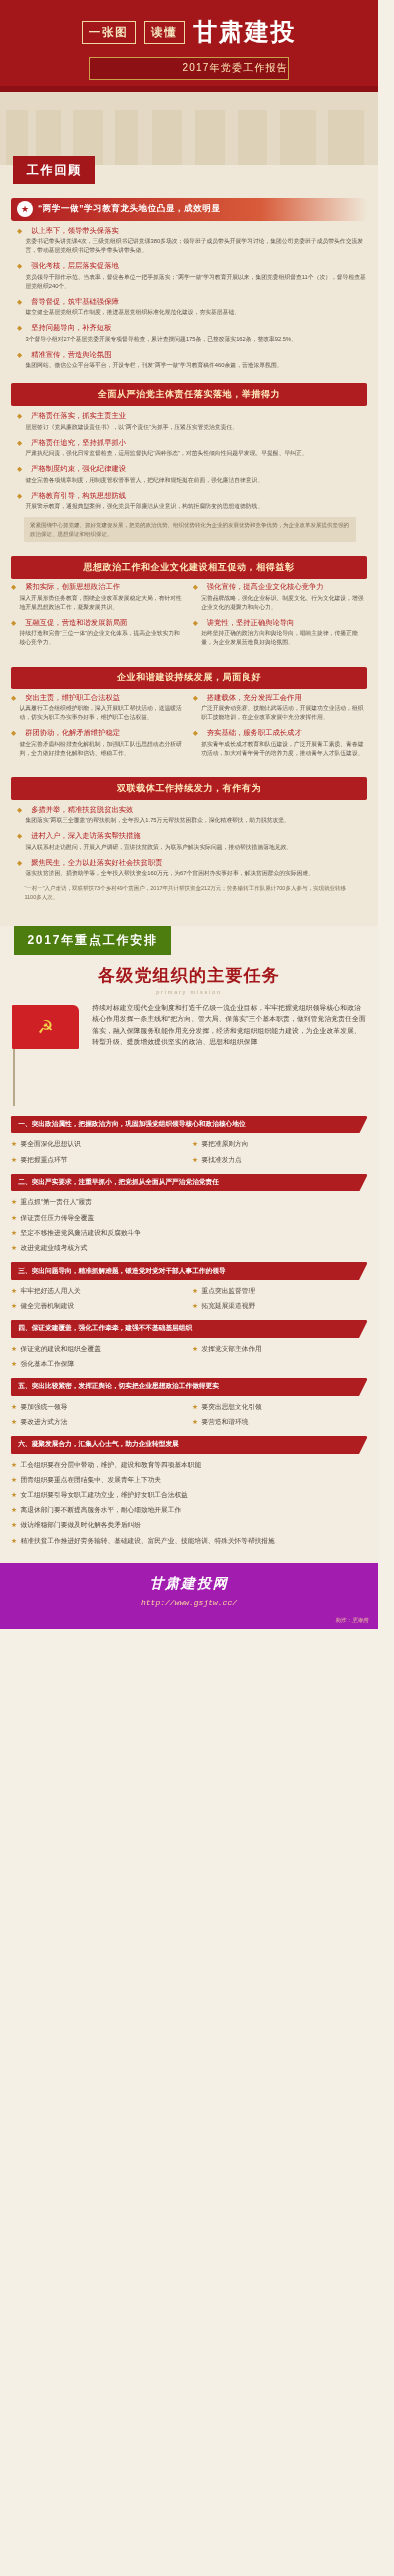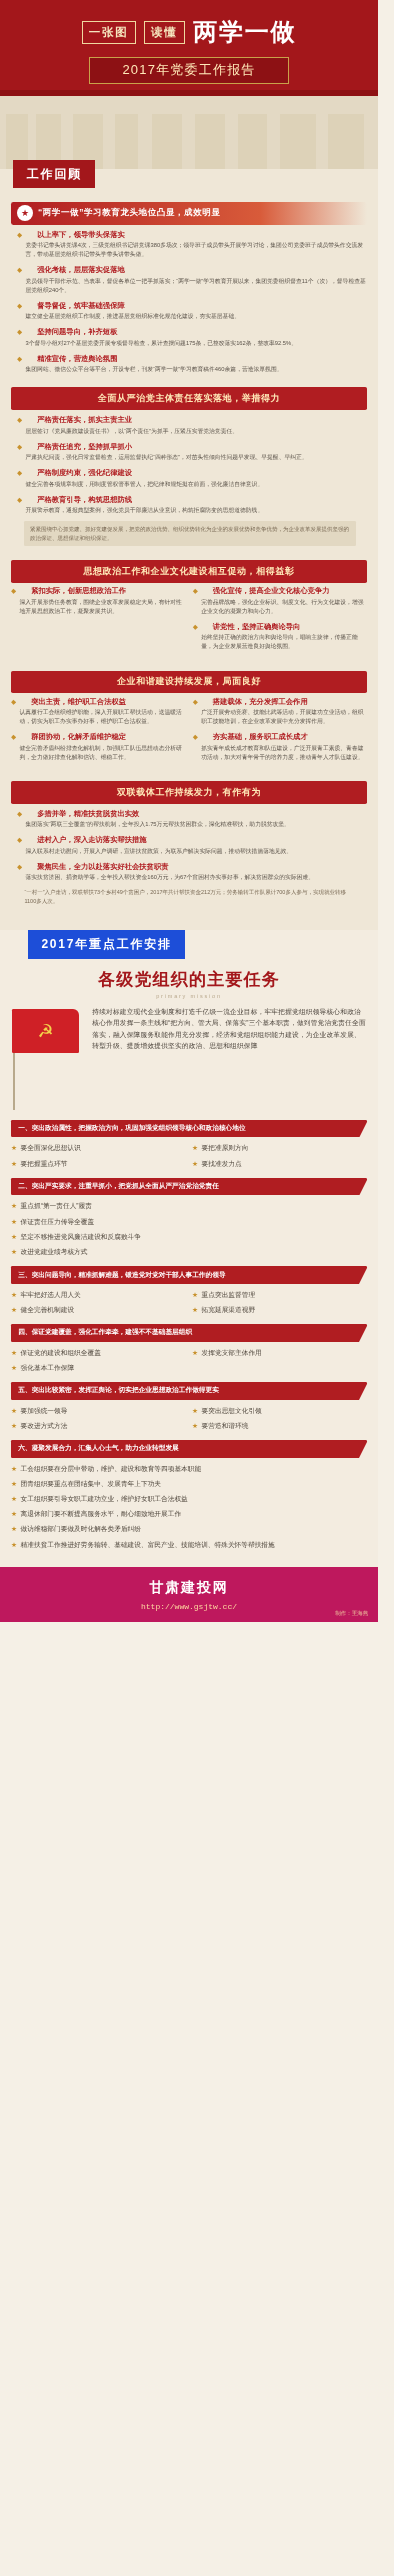--- a/index.html
+++ b/index.html
@@ -41,22 +41,22 @@
     font-weight: bold;
     letter-spacing: 1.8px;
     font-family: "DejaVu Sans", sans-serif;
   }
   .sub-bar {
     margin: 8.5px auto 0 auto;
     width: 200px;
     background: #8d1114;
     border: 0.6px solid #c9a24a;
     color: #ffe9b8;
-    text-align: center;
-    font-size: 13px;
+    text-align: right;
+    font-size: 10px;
     letter-spacing: 1.2px;
     padding: 3.6px 0;
   }
   .header-wave {
     height: 6px;
     background: #8d1114;
   }
 
   
   .sec1 {
@@ -138,24 +138,24 @@
     font-size: 9px;
     font-weight: bold;
     letter-spacing: 0.6px;
   }
 
   .items { margin: 4.9px 0 0 6px; }
   .item { margin-bottom: 6px; }
   .item-t {
     display: flex;
     align-items: flex-start;
-    gap: 15px;
+    gap: 9px;
     color: #b01d21;
     font-size: 7.3px;
-    font-weight: bold;
+    font-weight: normal;
     line-height: 10.3px;
   }
   .item-t .dot {
     color: #c8922e;
     font-size: 6.7px;
     flex: none;
     line-height: 10.3px;
   }
   .item-d {
     color: #5b534a;
@@ -178,28 +178,28 @@
     margin: 6px 11px 0 13.4px;
   }
   .note-line.boxed {
     background: #e2d8c2;
     padding: 4.2px 5.5px;
     border-radius: 1.2px;
   }
 
   
   .sec2-label {
-    background: #1d4ed8;
+    background: #4d7c0f;
     color: #fff;
     font-size: 12px;
     font-weight: bold;
     letter-spacing: 1.8px;
     padding: 6px 13.4px;
     display: inline-block;
-    margin: 0 0 0 28px;
+    margin: 0 0 0 14px;
   }
   .sec2 {
     background: #f3ece0;
     padding-bottom: 12px;
   }
   .sec2-top { height: 9.7px; background: #efe7d7; }
 
   .mission-title {
     text-align: center;
     padding-top: 9.7px;
@@ -289,24 +289,25 @@
     gap: 3.6px;
     color: #4f463c;
     font-size: 6.7px;
     line-height: 9.7px;
   }
   .trow .st { color: #c8922e; font-size: 6.7px; flex: none; }
   .trow.single > div { flex: none; width: 100%; }
 
   
   .footer {
-    background: #be185d;
-    padding: 12px 0 11px 0;
+    background: #a21caf;
+    padding: 12px 0 22px 0;
     text-align: center;
     position: relative;
+    font-style: italic;
   }
   .footer .name {
     color: #fff;
     font-size: 14px;
     font-weight: bold;
     letter-spacing: 1.8px;
   }
   .footer .url {
     color: #ffd9a0;
     font-size: 8px;
@@ -323,21 +324,21 @@
 </style>
 </head>
 <body>
 
 <div class="page">
 
   <div class="header">
     <div class="header-inner">
       <div class="tag-box">一张图</div>
       <div class="tag-box">读懂</div>
-      <div class="big-title">两学一做</div>
+      <div class="big-title">甘肃建投</div>
     </div>
     <div class="sub-bar">2017年党委工作报告</div>
   </div>
   <div class="header-wave"></div>
 
   <div class="sec1">
     <div class="city-silhouette"></div>
     <div class="section-label">工作回顾</div>
 
     
@@ -430,20 +431,27 @@
       </div>
       <div class="two-col">
         <div>
           <div class="item">
             <div class="item-t">
                 <span class="dot">◆</span>
                 <span>紧扣实际，创新思想政治工作</span>
               </div>
             <div class="item-d">深入开展形势任务教育，围绕企业改革发展稳定大局，有针对性地开展思想政治工作，凝聚发展共识。</div>
           </div>
+          <div class="item">
+            <div class="item-t">
+                <span class="dot">◆</span>
+                <span>互融互促，营造和谐发展新局面</span>
+              </div>
+            <div class="item-d">持续打造和完善“三位一体”的企业文化体系，提高企业软实力和核心竞争力。</div>
+          </div>
         </div>
         <div>
           <div class="item">
             <div class="item-t">
                 <span class="dot">◆</span>
                 <span>强化宣传，提高企业文化核心竞争力</span>
               </div>
             <div class="item-d">完善品牌战略，强化企业标识、制度文化、行为文化建设，增强企业文化的凝聚力和向心力。</div>
           </div>
           <div class="item">

